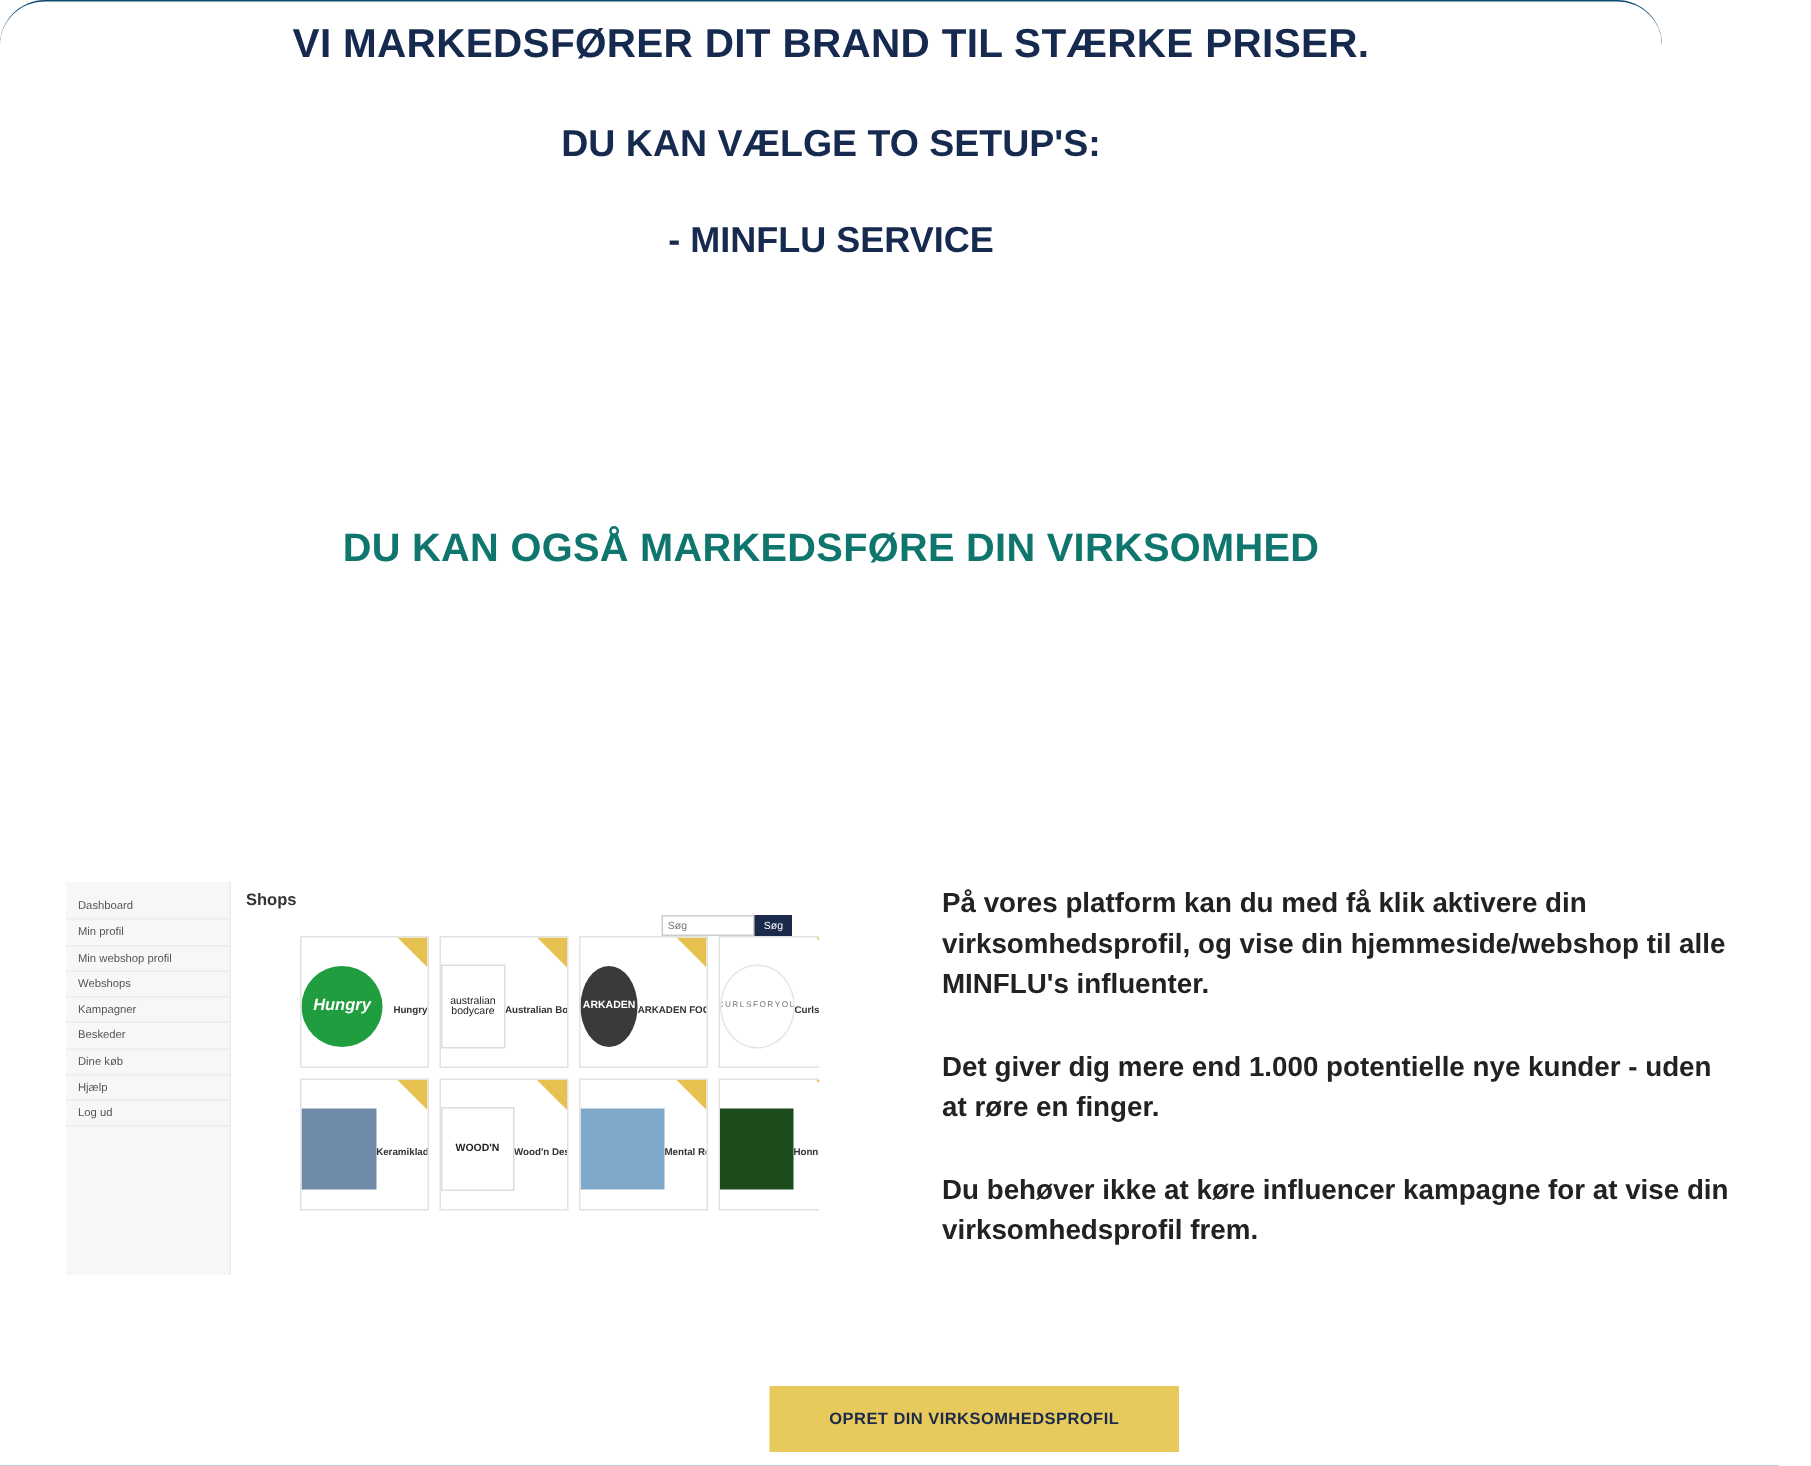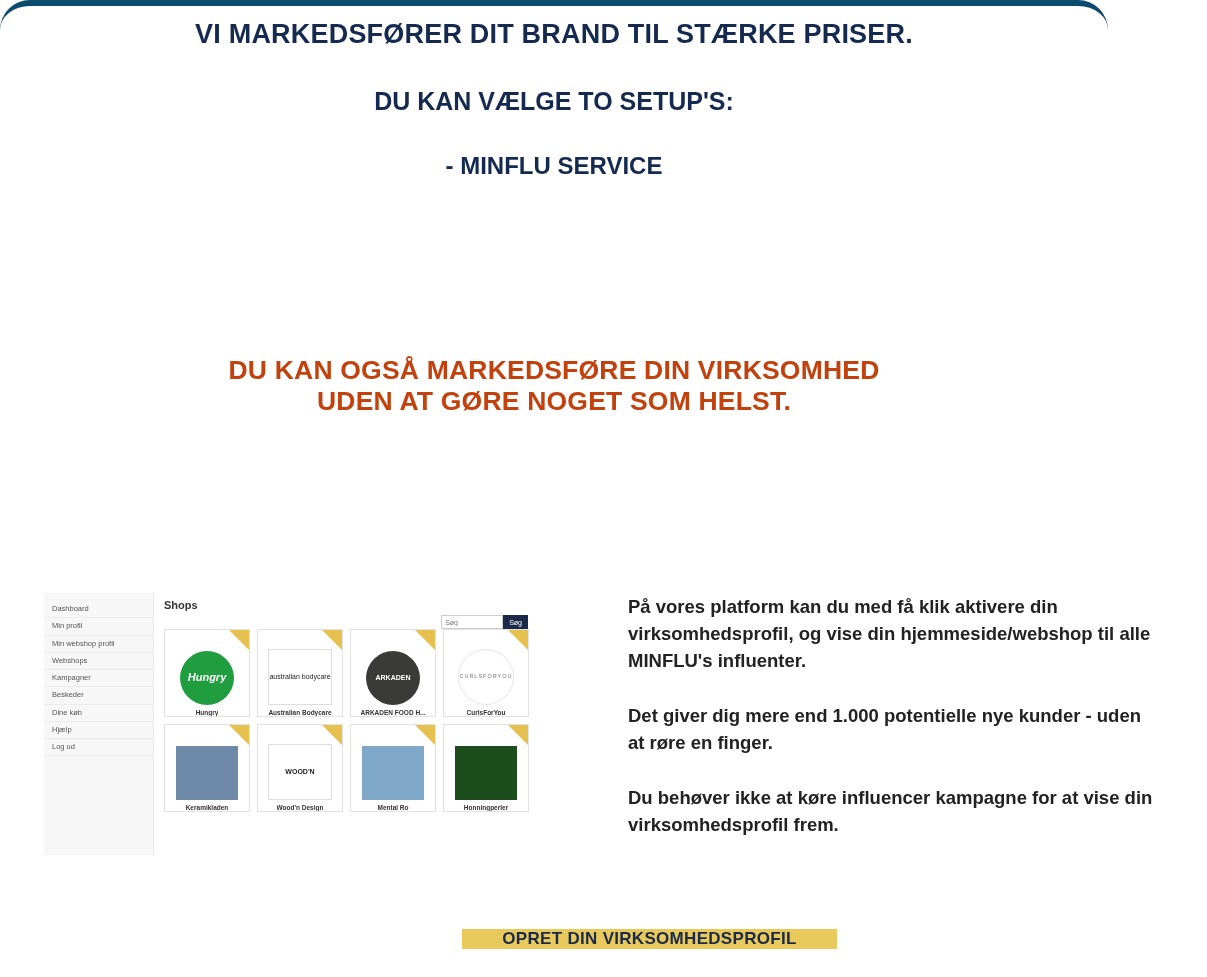--- a/index.html
+++ b/index.html
@@ -13,21 +13,21 @@
     font-family: "Liberation Sans", sans-serif;
     color: #1b2a4a;
     overflow: hidden;
     position: relative;
   }
   .page {
     width: 1108px;
     height: 977px;
     position: relative;
     box-sizing: border-box;
-    border-top: 6px solid #0c4a6e;
+    border-top: 1px solid #0c4a6e;
     border-radius: 30px;
   }
 
   
   .hero {
     text-align: center;
     padding-top: 12px;
   }
   .hero h1 {
     font-size: 27px;
@@ -53,21 +53,21 @@
   }
 
   
   .sub-hero {
     text-align: center;
     margin-top: 174px;
   }
   .sub-hero .line {
     font-size: 26.5px;
     font-weight: bold;
-    color: #c2410c;
+    color: #0f766e;
     line-height: 1.17;
     letter-spacing: 0.2px;
   }
 
   
   .content {
     position: absolute;
     top: 587px;
     left: 0;
     width: 1207px;
@@ -158,25 +158,26 @@
     padding-right: 8px;
   }
   .card {
     width: 86px;
     height: 88px;
     border: 1px solid #e2e2e2;
     background: #fff;
     position: relative;
     overflow: hidden;
     display: flex;
-    flex-direction: column;
+    flex-direction: row;
     align-items: center;
-    justify-content: flex-end;
+    justify-content: space-between;
     padding-top: 6px;
     box-sizing: border-box;
+    margin-left: 36px;
   }
   .card .ribbon {
     position: absolute;
     top: 0;
     right: 0;
     width: 0;
     height: 0;
     border-left: 20px solid transparent;
     border-top: 20px solid #e6c14f;
   }
@@ -236,43 +237,42 @@
     left: 0;
     width: 1207px;
     display: flex;
     justify-content: center;
     padding-left: 92px;
     box-sizing: border-box;
   }
   .cta {
     background: #e8c95b;
     color: #1b2a4a;
-    font-size: 17px;
+    font-size: 11px;
     font-weight: bold;
     letter-spacing: 0.3px;
     border: none;
-    padding: 0 40px;
+    padding: 16px 40px;
     cursor: pointer;
     font-family: "Liberation Sans", sans-serif;
   }
 </style>
 </head>
 <body>
 
 <div class="page">
 
   <div class="hero">
     <h1>VI MARKEDSFØRER DIT BRAND TIL STÆRKE PRISER.</h1>
     <h2>DU KAN VÆLGE TO SETUP'S:</h2>
     <h3>- MINFLU SERVICE</h3>
   </div>
 
   <div class="sub-hero">
     <div class="line">DU KAN OGSÅ MARKEDSFØRE DIN VIRKSOMHED</div>
-    <div class="line">UDEN AT GØRE NOGET SOM HELST.</div>
   </div>
 
   <div class="content">
     <div class="cols">
 
       <div class="col-left">
         <div class="shot">
 
           <div class="shot-sidebar">
             <div class="nav-item">Dashboard</div>

